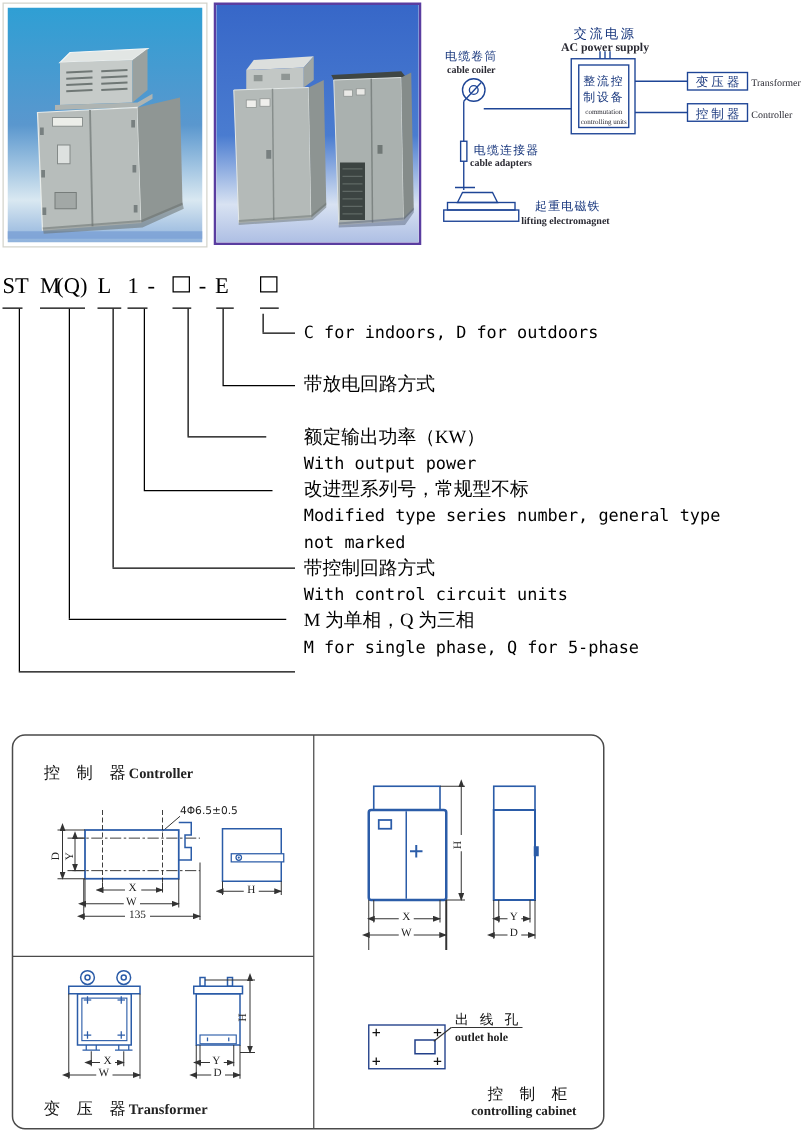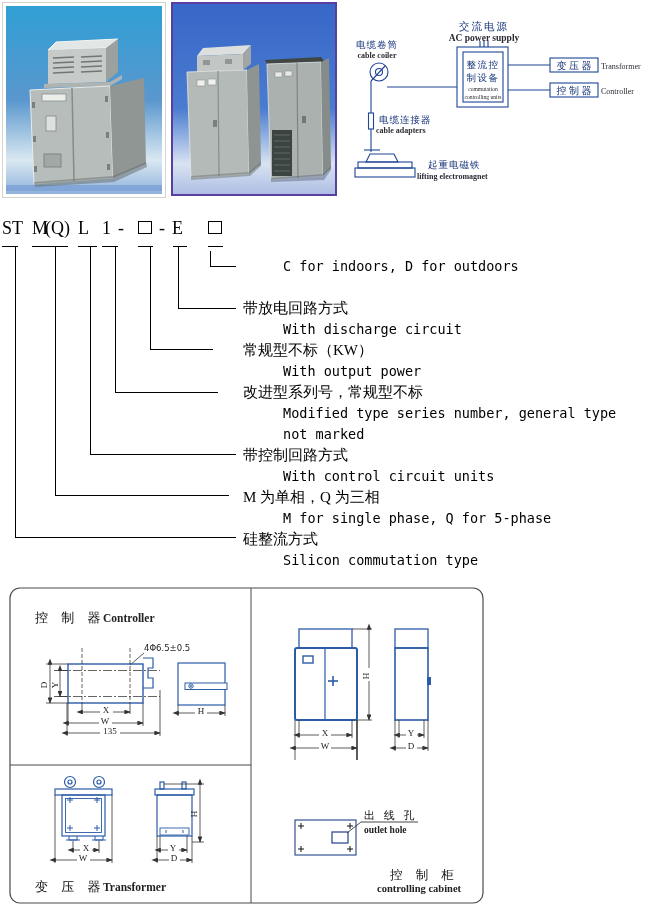--- a/index.html
+++ b/index.html
@@ -14,21 +14,21 @@
   .sysdiag{position:absolute;left:340px;top:10px;width:308px;height:176px;}
   
   .mseg{position:absolute;top:218px;font:18px "Liberation Serif",serif;color:#000;white-space:pre;}
   .mbox{position:absolute;top:221px;width:14px;height:13px;border:1.5px solid #000;box-sizing:border-box;}
   .uline,.vline,.hline{position:absolute;background:#000;}
   .uline{height:1px;top:246px;}
   .vline{width:1px;top:247px;}
   .hline{height:1px;}
   .legend-entry{position:absolute;left:243px;}
   .legend-zh{font:15px "Liberation Serif",serif;color:#000;line-height:21px;white-space:pre;}
-  .legend-en{font:13.5px "DejaVu Sans Mono",monospace;color:#000;line-height:21px;white-space:pre-line;margin-left:40px;}
+  .legend-en{font:13.5px "DejaVu Sans Mono",monospace;color:#000;line-height:21px;white-space:pre-line;}
   
   .drawbox{position:absolute;left:8px;top:586px;width:478px;height:321px;}
   text{user-select:none;}
 </style>
 </head>
 <body>
 
 <div class="page">
 
   <div class="photo photo1">
@@ -207,42 +207,37 @@
   <div class="hline" style="top:392px;left:115px;width:103px"></div>
   <div class="hline" style="top:349px;left:150px;width:63px"></div>
   <div class="hline" style="top:308px;left:178px;width:58px"></div>
   <div class="hline" style="top:266px;left:210px;width:26px"></div>
 
   <div class="legend-entry" style="top:256px">
     <div class="legend-en">C for indoors, D for outdoors</div>
   </div>
   <div class="legend-entry" style="top:298px">
     <div class="legend-zh">带放电回路方式</div>
-    <div class="legend-en">With discharge circuit</div>
   </div>
   <div class="legend-entry" style="top:340px">
-    <div class="legend-zh">常规型不标（KW）</div>
+    <div class="legend-zh">额定输出功率（KW）</div>
     <div class="legend-en">With output power</div>
   </div>
   <div class="legend-entry" style="top:382px">
     <div class="legend-zh">改进型系列号，常规型不标</div>
     <div class="legend-en">Modified type series number, general type
 not marked</div>
   </div>
   <div class="legend-entry" style="top:445px">
     <div class="legend-zh">带控制回路方式</div>
     <div class="legend-en">With control circuit units</div>
   </div>
   <div class="legend-entry" style="top:487px">
     <div class="legend-zh">M 为单相，Q 为三相</div>
     <div class="legend-en">M for single phase, Q for 5-phase</div>
-  </div>
-  <div class="legend-entry" style="top:529px">
-    <div class="legend-zh">硅整流方式</div>
-    <div class="legend-en">Silicon commutation type</div>
   </div>
 
   <svg class="drawbox" viewBox="0 0 478 321">
     <defs>
       <marker id="ae" markerWidth="8" markerHeight="6" refX="7" refY="3" orient="auto">
         <path d="M0,0 L8,3 L0,6 z" fill="#333"></path>
       </marker>
       <marker id="as" markerWidth="8" markerHeight="6" refX="1" refY="3" orient="auto-start-reverse">
         <path d="M0,0 L8,3 L0,6 z" fill="#333"></path>
       </marker>

